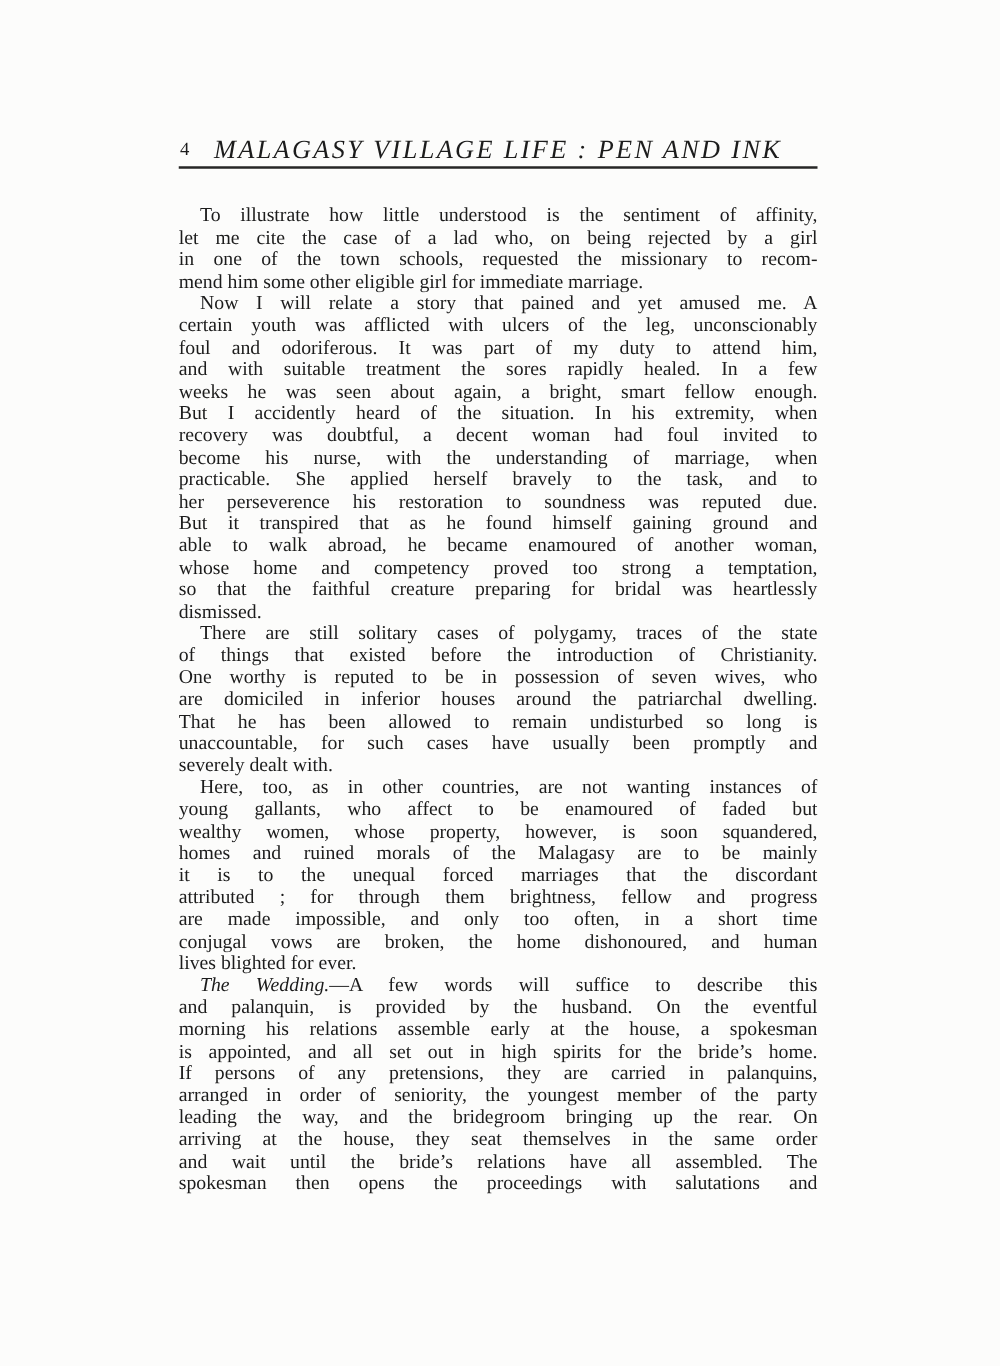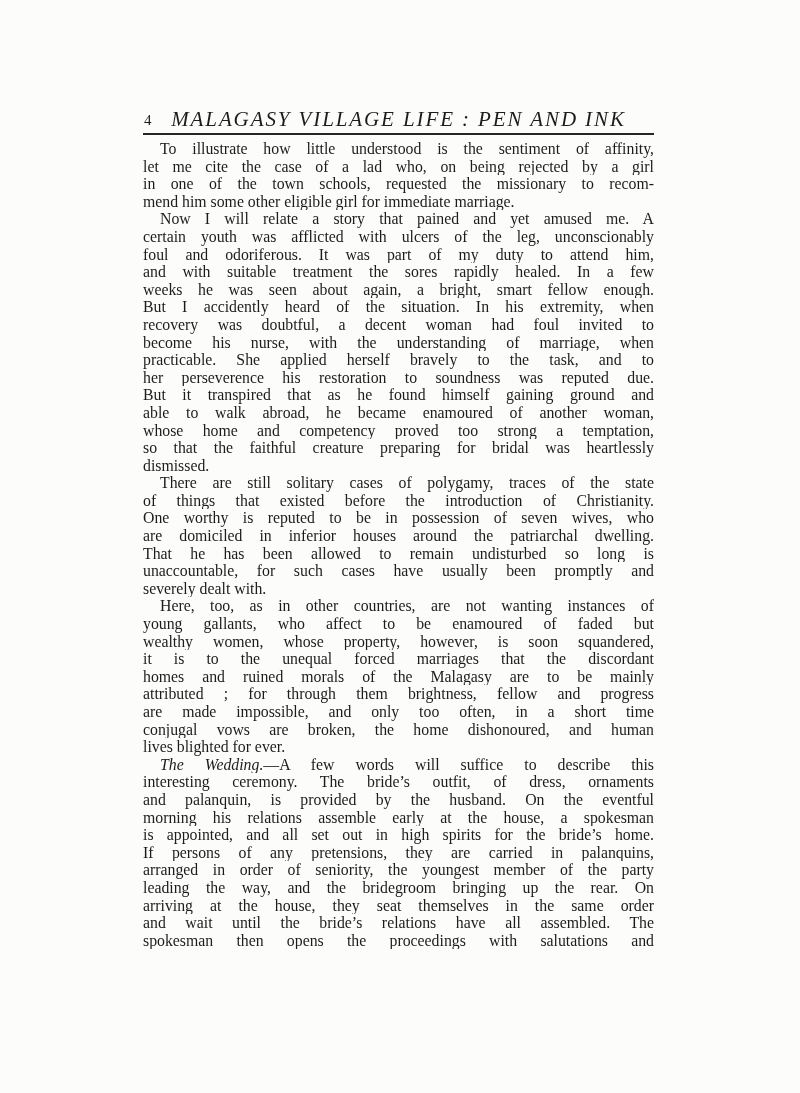--- a/index.html
+++ b/index.html
@@ -40,21 +40,21 @@
     white-space: nowrap;
     line-height: 21px;
   }
   .header-rule {
     border: 0;
     border-top: 2px solid #262626;
     margin: 3px 0 0 0;
     width: 100%;
   }
   .body-text {
-    margin-top: 5px;
+    margin-top: 29px;
     font-family: Liberation Serif, serif;
   }
   .line {
     font-size: 15.8px;
     line-height: 17.6px;
     height: 17.6px;
     text-align: justify;
     text-align-last: justify;
     overflow: hidden;
   }
@@ -100,28 +100,27 @@
       <div class="line indent">There are still solitary cases of polygamy, traces of the state</div>
       <div class="line">of things that existed before the introduction of Christianity.</div>
       <div class="line">One worthy is reputed to be in possession of seven wives, who</div>
       <div class="line">are domiciled in inferior houses around the patriarchal dwelling.</div>
       <div class="line">That he has been allowed to remain undisturbed so long is</div>
       <div class="line">unaccountable, for such cases have usually been promptly and</div>
       <div class="line lastline">severely dealt with.</div>
       <div class="line indent">Here, too, as in other countries, are not wanting instances of</div>
       <div class="line">young gallants, who affect to be enamoured of faded but</div>
       <div class="line">wealthy women, whose property, however, is soon squandered,</div>
+      <div class="line">homes and ruined morals of the Malagasy are to be mainly</div>
       <div class="line">it is to the unequal forced marriages that the discordant</div>
-      <div class="line">homes and ruined morals of the Malagasy are to be mainly</div>
       <div class="line">attributed ; for through them brightness, fellow and progress</div>
       <div class="line">are made impossible, and only too often, in a short time</div>
       <div class="line">conjugal vows are broken, the home dishonoured, and human</div>
       <div class="line lastline">lives blighted for ever.</div>
       <div class="line indent"><em class="lead">The Wedding.</em>—A few words will suffice to describe this</div>
-      <div class="line">interesting ceremony. The bride’s outfit, of dress, ornaments</div>
       <div class="line">and palanquin, is provided by the husband. On the eventful</div>
       <div class="line">morning his relations assemble early at the house, a spokesman</div>
       <div class="line">is appointed, and all set out in high spirits for the bride’s home.</div>
       <div class="line">If persons of any pretensions, they are carried in palanquins,</div>
       <div class="line">arranged in order of seniority, the youngest member of the party</div>
       <div class="line">leading the way, and the bridegroom bringing up the rear. On</div>
       <div class="line">arriving at the house, they seat themselves in the same order</div>
       <div class="line">and wait until the bride’s relations have all assembled. The</div>
       <div class="line">spokesman then opens the proceedings with salutations and</div>
     </div>

